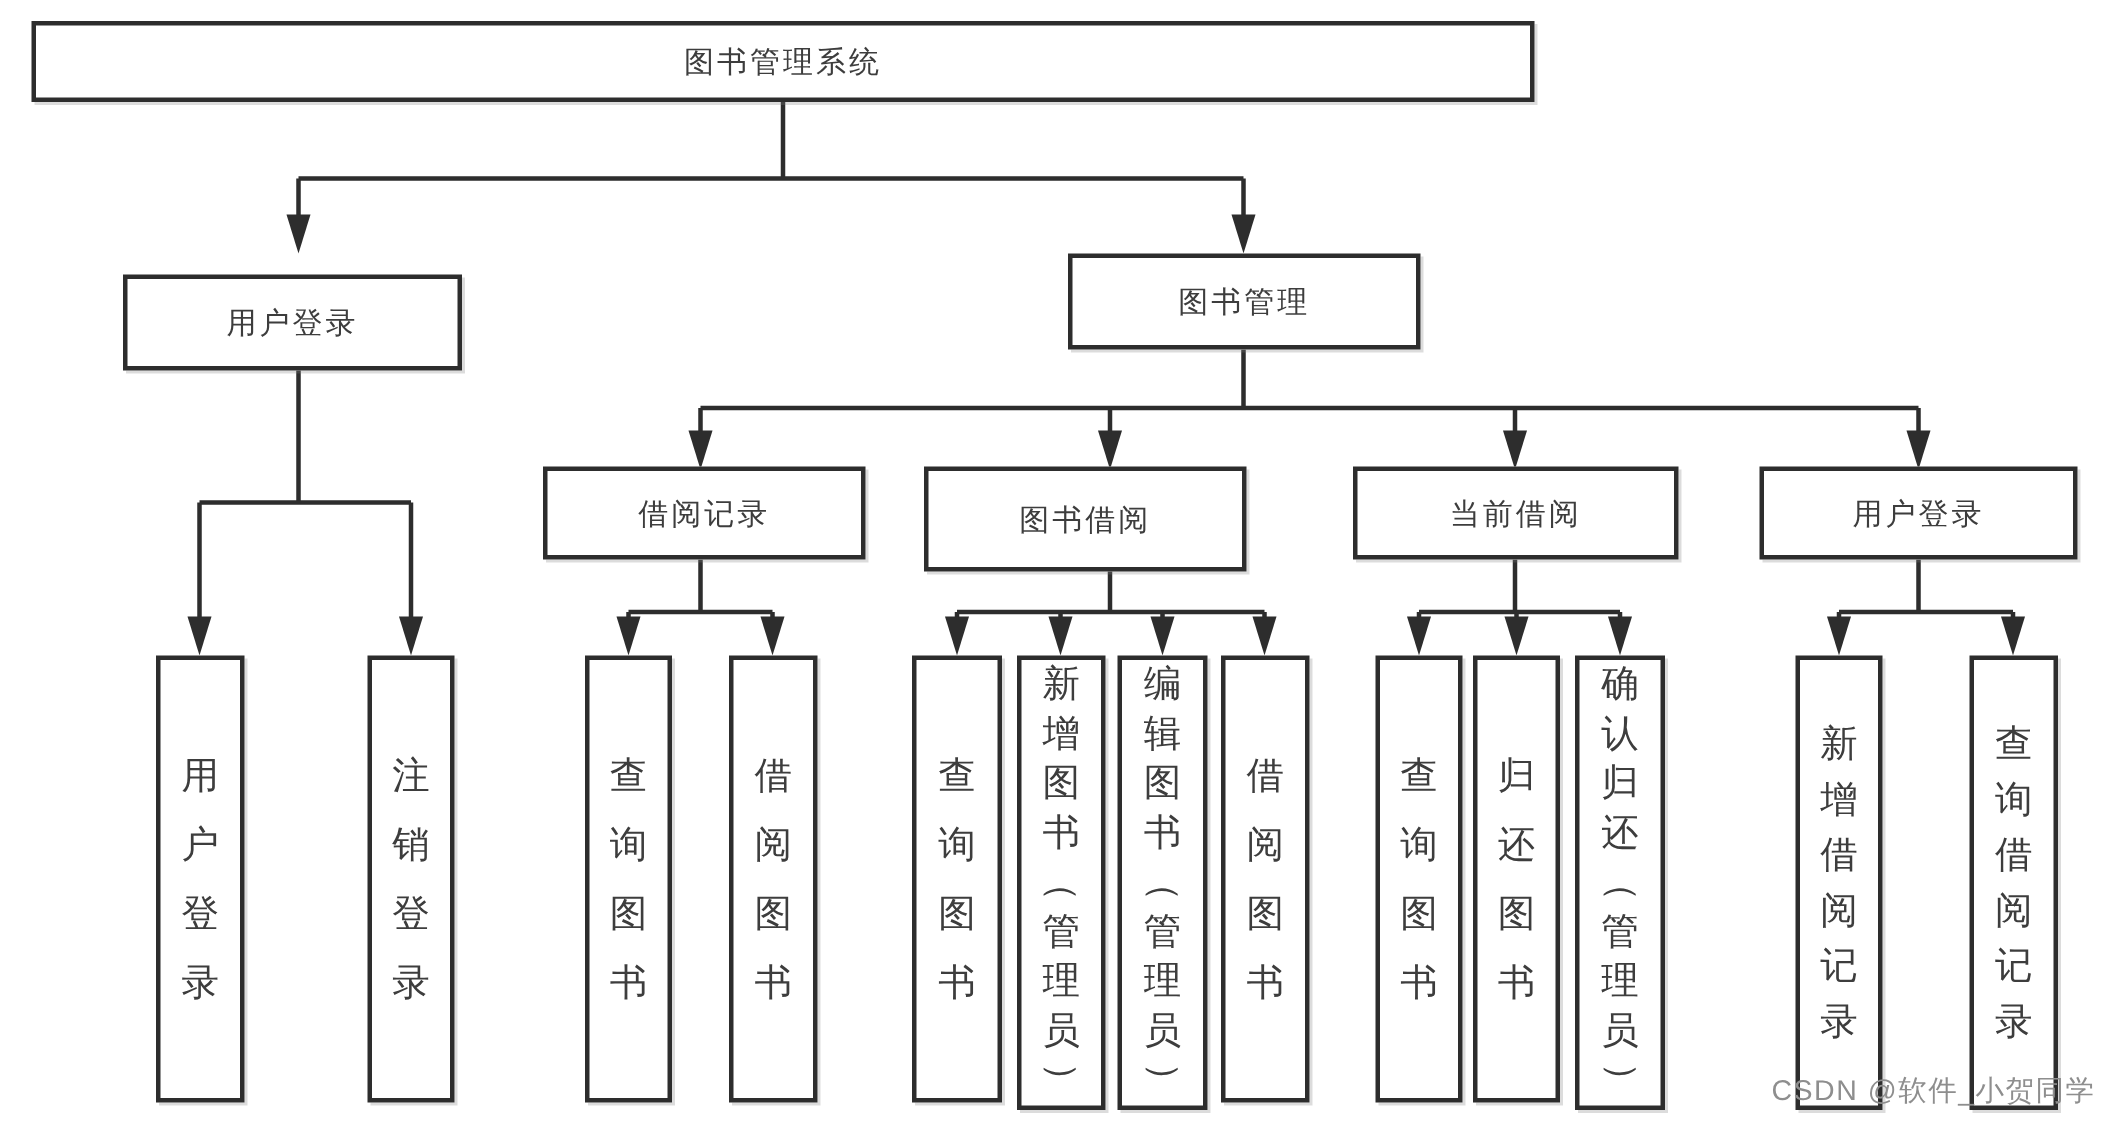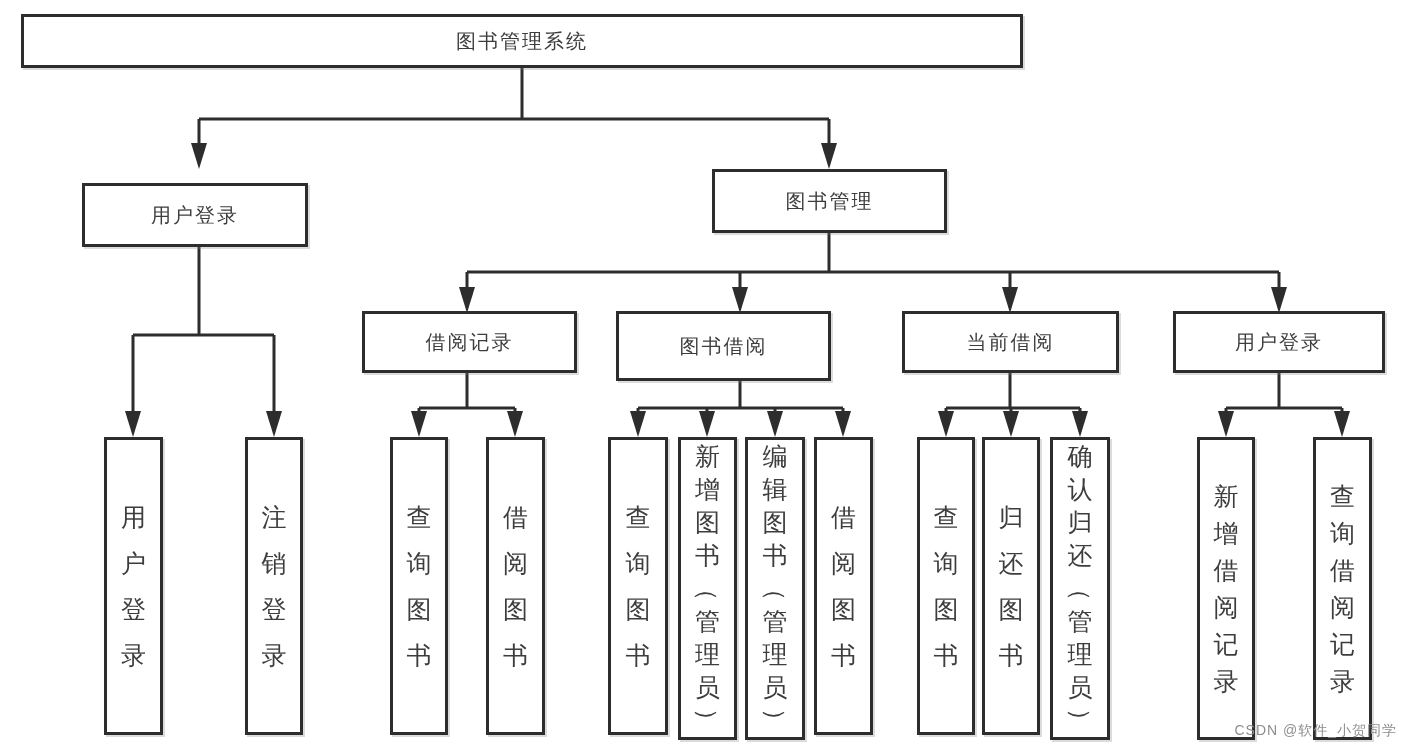--- a/index.html
+++ b/index.html
@@ -20,21 +20,21 @@
     font-size:20px;letter-spacing:2px;color:#3d3d3d;white-space:nowrap;
   }
   .vtext{
     display:flex;flex-direction:column;align-items:center;justify-content:center;
     font-size:25px;color:#3d3d3d;
   }
   .vtext span{display:block;text-align:center;}
   .vtext span.rot{transform:rotate(90deg);}
   .watermark{
     position:absolute;right:8px;bottom:7px;
-    font-size:14px;color:#8e8e8e;letter-spacing:1px;white-space:nowrap;
+    font-size:19px;color:#8e8e8e;letter-spacing:1px;white-space:nowrap;
   }
 </style>
 </head>
 <body>
 
 <div class="stage">
 
   <svg class="connectors" width="1405" height="747" viewBox="0 0 1405 747">
     <path d="M522 68 V119 M199 119 H829 M199 119 V146 M829 119 V146
          M199 233 V335 M133 335 H274 M133 335 V414 M274 335 V414

